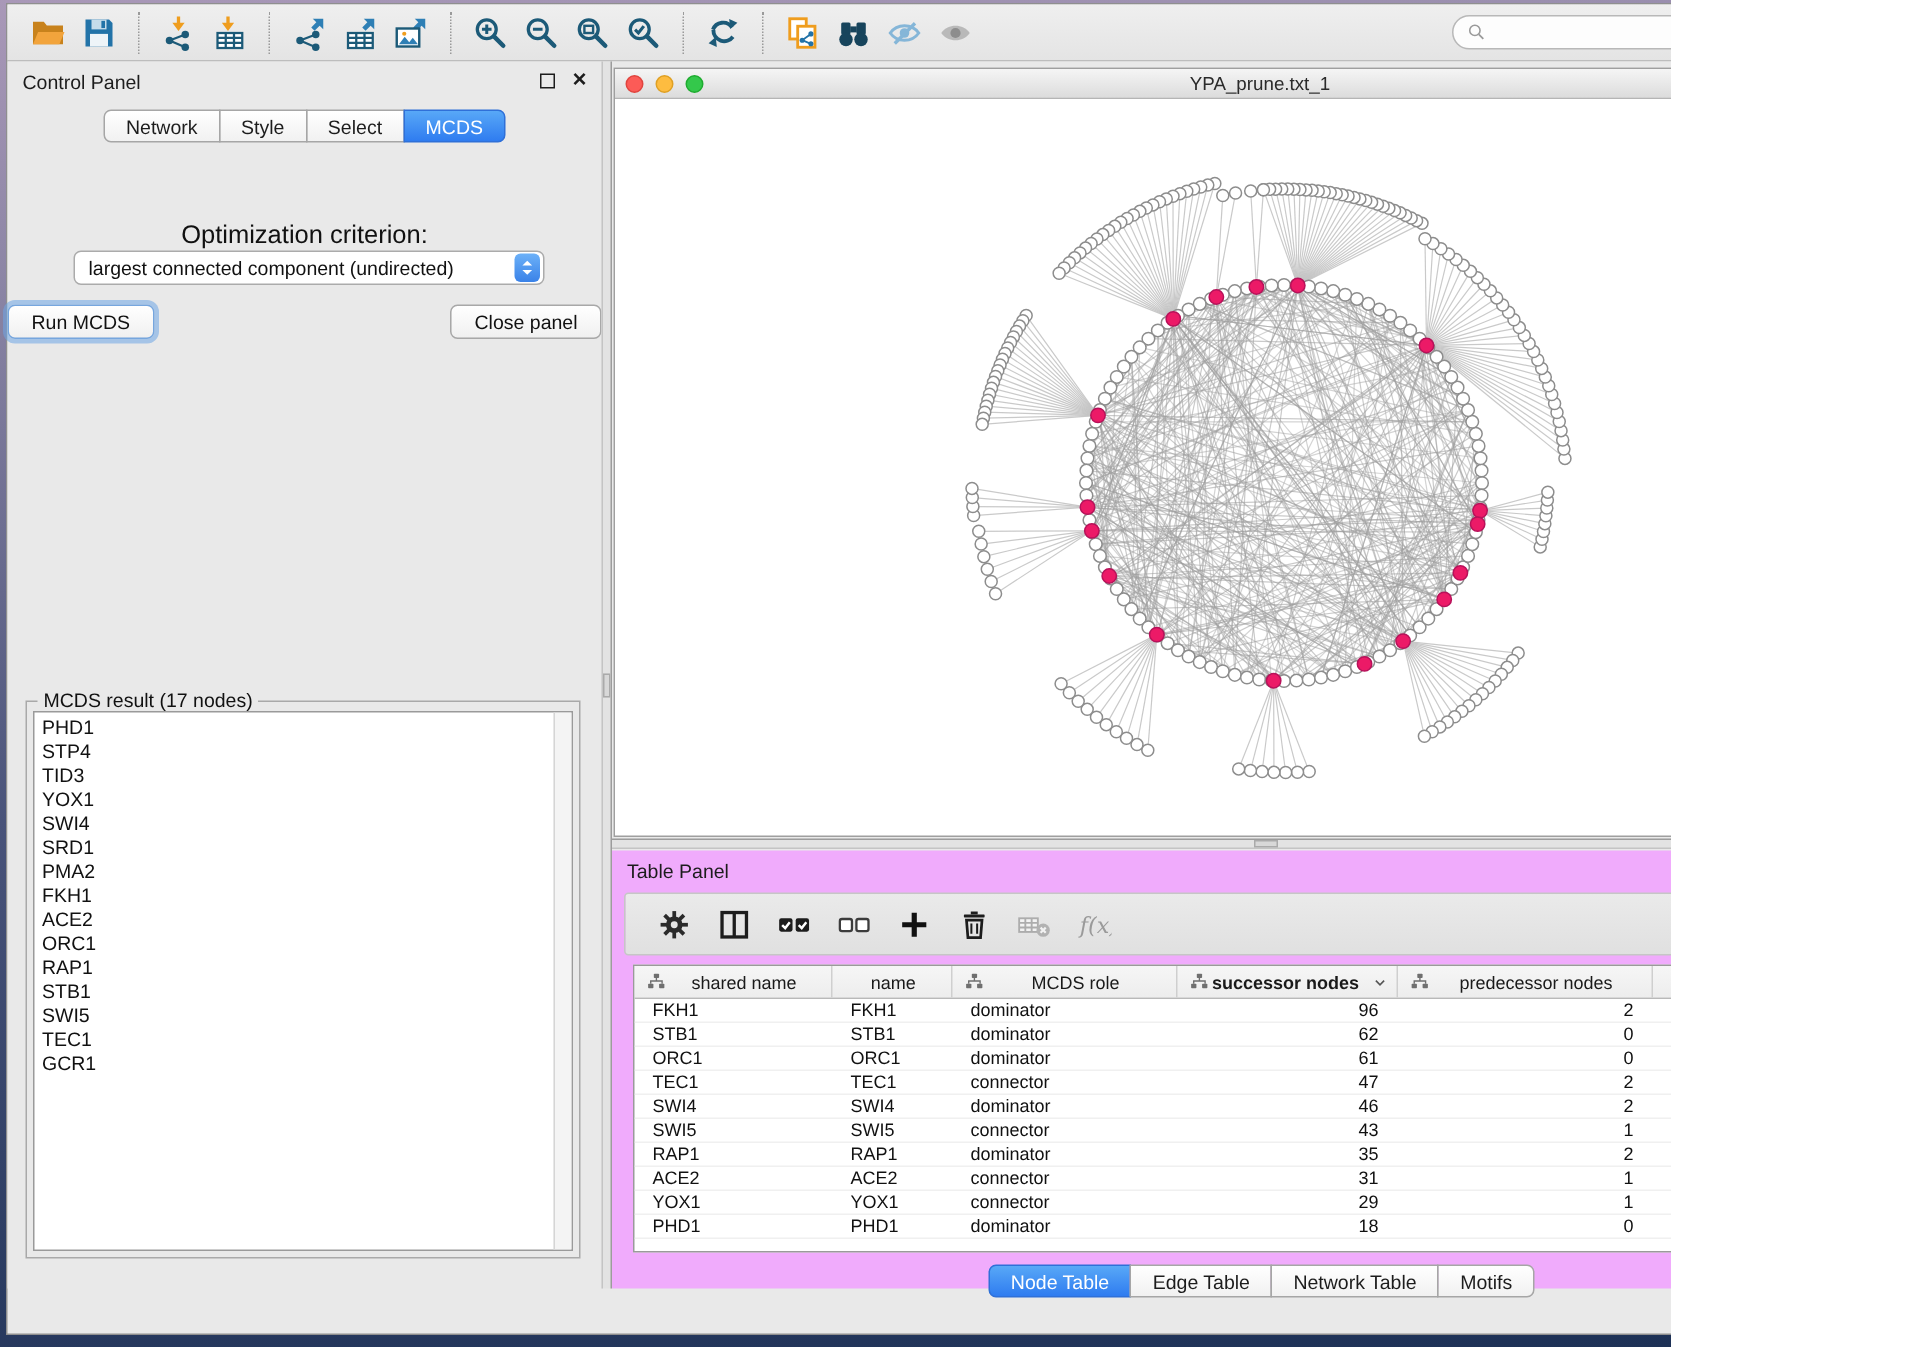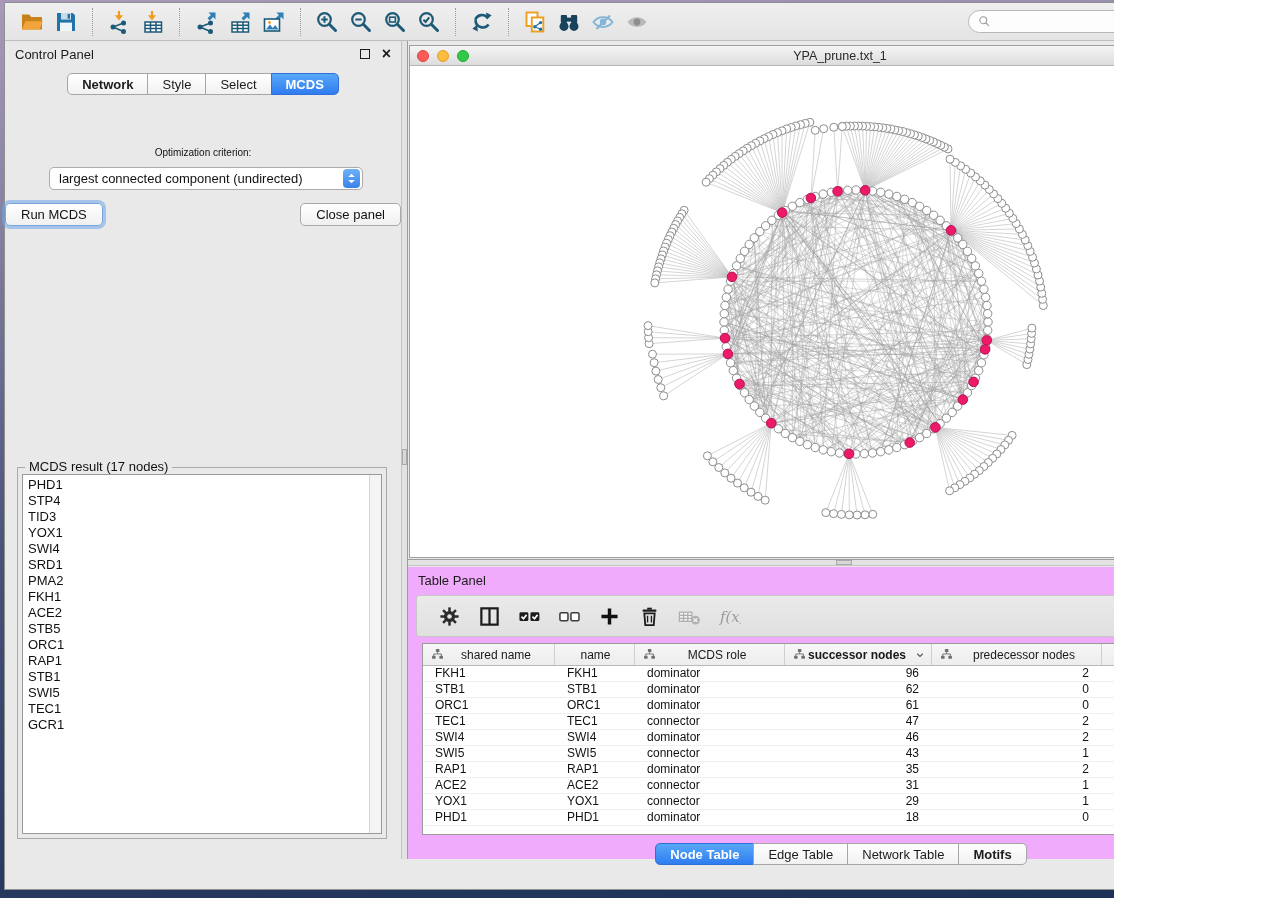--- a/index.html
+++ b/index.html
@@ -40,26 +40,26 @@
   .pt-spacer { flex:1; }
   .wc-float { width:10px; height:10px; border:1.6px solid #1c1c1c; display:inline-block;
               margin-right:12px; cursor:pointer; }
   .wc-close { font-size:16px; font-weight:bold; color:#1c1c1c; line-height:10px; cursor:pointer; }
 
   
   .seg-tabs { display:flex; justify-content:center; }
   .seg-btn { height:22px; padding:0 14px; font-size:13px; font-family:"Liberation Sans",sans-serif;
              background:linear-gradient(#ffffff,#f1f1f1); border:1px solid #a6a6a6; margin-left:-1px;
              cursor:pointer; color:#1c1c1c; }
-  .seg-btn:first-child { border-radius:5px 0 0 5px; margin-left:0;font-weight:bold; }
-  .seg-btn:last-child { border-radius:0 5px 5px 0;font-weight:bold; }
+  .seg-btn:first-child { border-radius:5px 0 0 5px; margin-left:0; }
+  .seg-btn:last-child { border-radius:0 5px 5px 0; }
   .seg-btn.sel { background:linear-gradient(#58a8f7,#2f7cf0); color:#fff; border-color:#2f70d8; }
 
   
-  .opt-label { position:absolute; left:0; top:106px; width:100%; text-align:center; font-size:10px; color:#111; }
+  .opt-label { position:absolute; left:0; top:106px; width:100%; text-align:center; font-size:17px; color:#111; }
   .cp-select { position:absolute; left:44px; top:126px; width:314px; height:23px; background:#fff;
                border:1px solid #ababab; border-radius:5px; display:flex; align-items:center;
                cursor:pointer; }
   .cp-select .val { flex:1; font-size:13px; color:#111; padding-left:9px; white-space:nowrap; }
   .stepper { width:17px; height:19px; margin-right:2px; border-radius:4px;
              background:linear-gradient(#6cb1f8,#3a82e8); display:flex; align-items:center; justify-content:center; }
   .btn-row { position:absolute; left:0; top:162px; width:100%; display:flex; justify-content:space-between; }
   .btn { height:23px; padding:0 15px; font-size:13px; font-family:"Liberation Sans",sans-serif;
          background:linear-gradient(#ffffff,#f0f0f0); border:1px solid #a8a8a8; border-radius:5px;
          color:#111; cursor:pointer; }
@@ -325,21 +325,20 @@
             <div class="list-inner" id="mcds-list">
                 <div class="list-item">PHD1</div>
                 <div class="list-item">STP4</div>
                 <div class="list-item">TID3</div>
                 <div class="list-item">YOX1</div>
                 <div class="list-item">SWI4</div>
                 <div class="list-item">SRD1</div>
                 <div class="list-item">PMA2</div>
                 <div class="list-item">FKH1</div>
                 <div class="list-item">ACE2</div>
-                <div class="list-item">STB5</div>
                 <div class="list-item">ORC1</div>
                 <div class="list-item">RAP1</div>
                 <div class="list-item">STB1</div>
                 <div class="list-item">SWI5</div>
                 <div class="list-item">TEC1</div>
                 <div class="list-item">GCR1</div>
               </div>
             <div class="list-track"></div>
           </div>
         </div>

